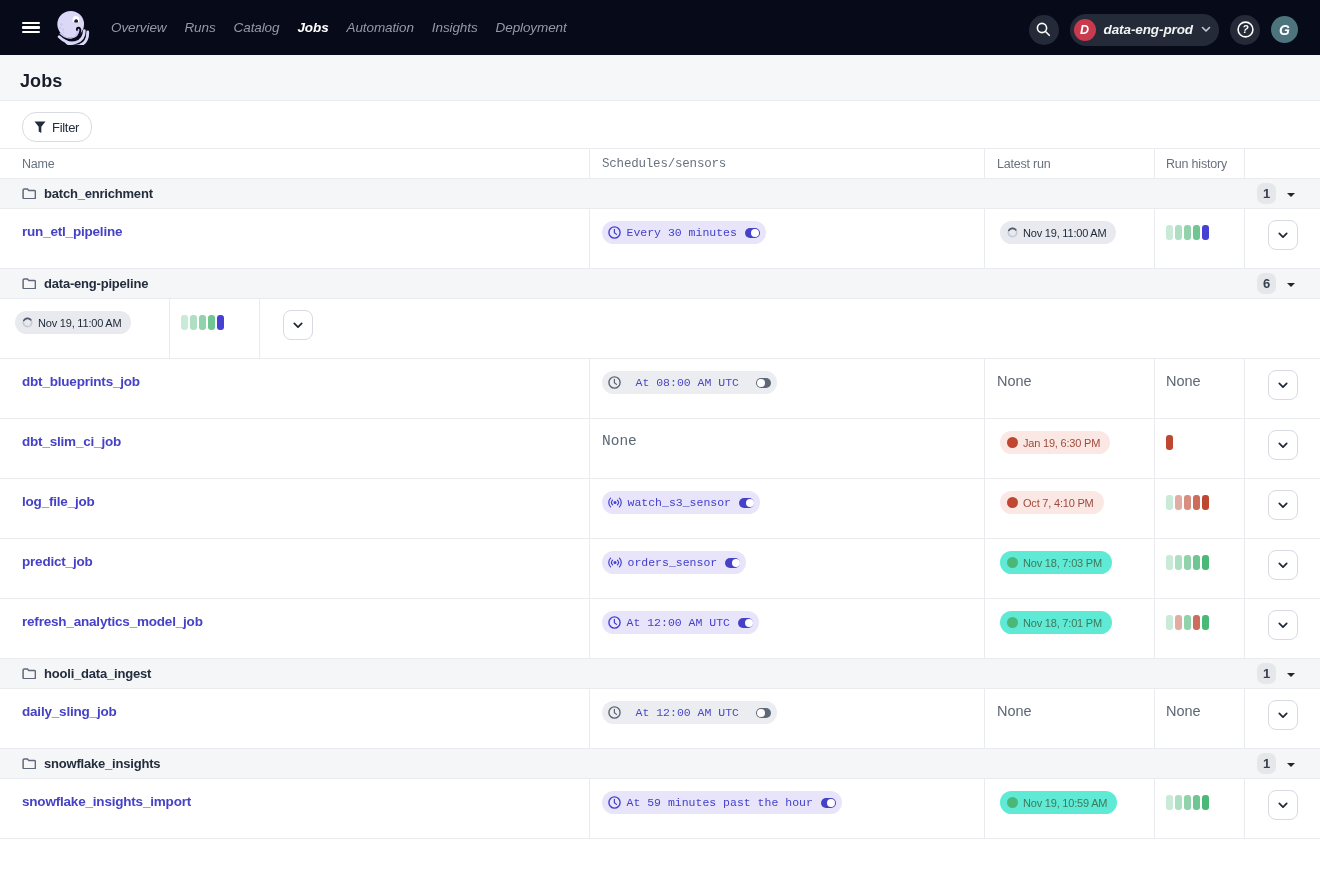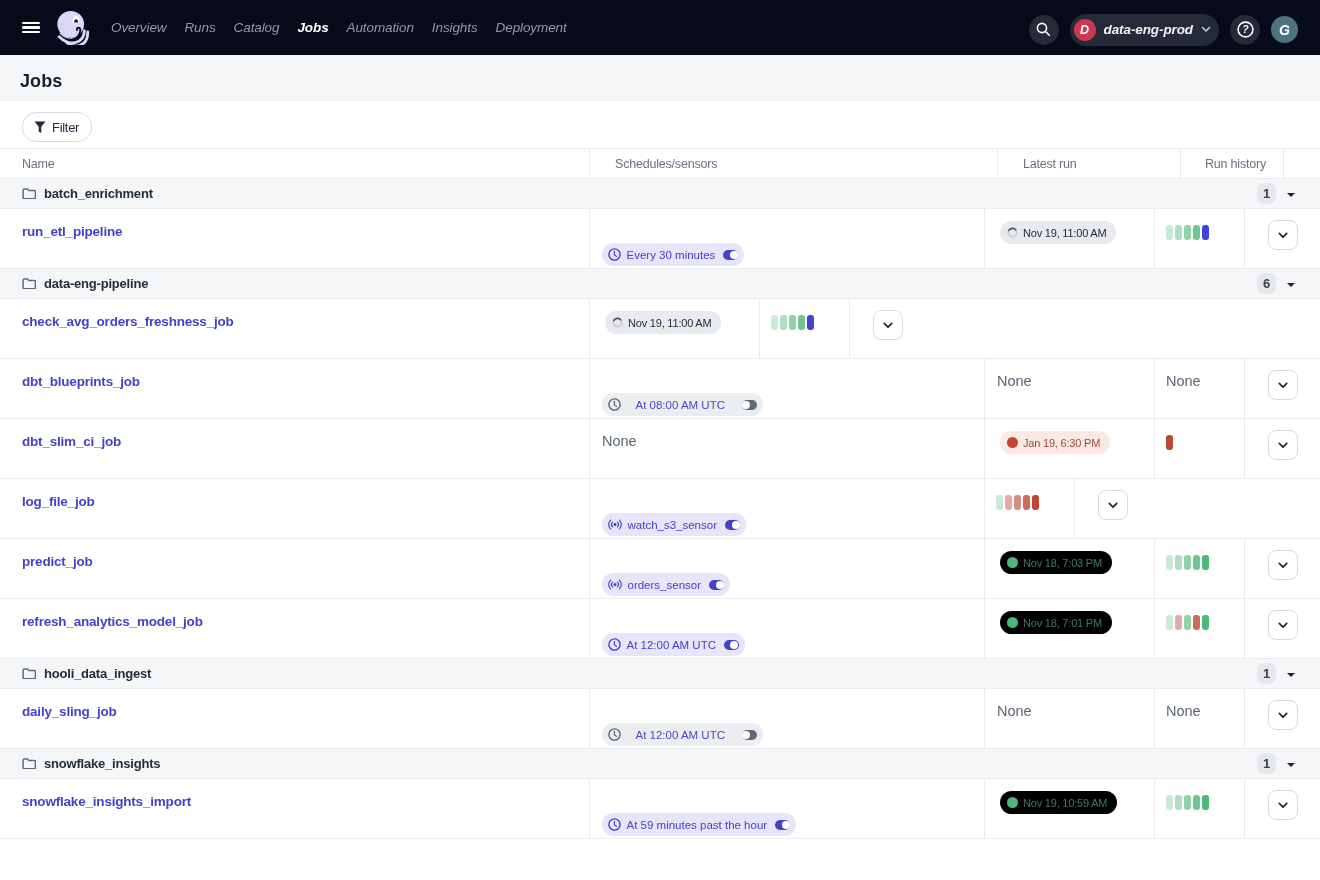--- a/index.html
+++ b/index.html
@@ -23,50 +23,50 @@
 
 
 .pagehead { height:46px; background:#f6f7f8; display:flex; align-items:center; padding-left:20px; border-bottom:1px solid #eceef0; }
 .pagehead h1 { font-size:18px; font-weight:700; color:#161d2b; letter-spacing:.1px; margin-top:7px; }
 .filterbar { height:47px; background:#fff; display:flex; align-items:flex-start; padding-left:22px; padding-top:11px; }
 .filterbtn { height:30px; background:#fff; border:1px solid #d8dbe0; border-radius:14px; display:flex; align-items:center; padding:0 12px 0 11px; gap:6px; font-size:13px; letter-spacing:-0.3px; color:#232d3b; font-weight:400; }
 
 
 .tbl { width:1320px; }
 .row { display:flex; border-top:1px solid #e9ebee; }
-.hrow { height:30px;gap:13px; }
+.hrow { height:30px; }
 .hrow .c { display:flex; align-items:center; font-size:12.5px; letter-spacing:-0.2px; color:#68727f; }
 .grow { height:30px; background:#f5f6f8; align-items:center; }
 .jrow { height:60px; background:#fff; }
 .c { flex:none; }
 .c1 { width:590px; padding-left:22px; }
-.c2 { width:395px; padding-left:12px; }
+.c2 { width:395px; padding-left:12px;font-family:Liberation Mono, monospace; }
 .c3 { width:170px; padding-left:12px; }
 .c4 { width:90px; padding-left:11px; }
 .c5 { width:75px; }
 .jrow .c1,.jrow .c2,.jrow .c3,.jrow .c4, .hrow .c1,.hrow .c2,.hrow .c3,.hrow .c4 { border-right:1px solid #e9ebee; }
 .jrow .c { padding-top:12px; }
 .jrow .c5 { display:flex; justify-content:center; padding-top:12px; }
 .endline { border-top:1px solid #e9ebee; }
 
 .gname { display:flex; align-items:center; gap:8px; width:100%; }
 .gname span { font-size:13px; letter-spacing:-0.2px; font-weight:700; color:#232d3b; }
 .gcount { margin-left:auto; display:flex; align-items:center; gap:11px; padding-right:25px; }
 .badge { min-width:19px; height:21px; background:#e5e7ea; border-radius:7px; display:flex; align-items:center; justify-content:center; font-size:13px; font-weight:700; color:#38414e; padding:0 5px; }
 .caret { width:0; height:0; border-left:4.5px solid transparent; border-right:4.5px solid transparent; border-top:4.5px solid #1f2733; margin-top:3px; }
 
 .joblink { color:#4642c8; font-size:13.5px; font-weight:700; letter-spacing:-0.2px; line-height:19px; text-decoration:none; display:inline-block; margin-top:1px; }
 .none { color:#5c6674; font-size:14.5px; line-height:20px; }
 
-.pill { height:23px; border-radius:12px; display:inline-flex; align-items:center; padding:0 6px 0 5.5px; gap:6px; font-size:11.5px;margin-top:22px; }
+.pill { height:23px; border-radius:12px; display:inline-flex; align-items:center; padding:0 6px 0 5.5px; gap:6px; font-size:11.5px; }
 .pill.sched { background:#e8e5fb; color:#4440cb; }
 .pill.sched-off { background:#ebedf0; color:#4a48c5;gap:15px; }
 .runpill { height:23px; border-radius:12px; display:inline-flex; align-items:center; padding:0 10px 0 7px; gap:5px; font-size:11px; letter-spacing:-0.2px; margin-left:3px; }
 .runpill.grey { background:#e9eaef; color:#1d2736; }
-.runpill.green { background:#000000; color:#41795d; }
+.runpill.green { background:#5eead4; color:#41795d; }
 .runpill.red { background:#fbe8e4; color:#9e4a3c; }
 .dot { width:11px; height:11px; border-radius:50%; flex:none; }
 .dot.g { background:#4cb878; }
 .dot.r { background:#bf4732; }
 
 .toggle { width:15px; height:10px; border-radius:5px; position:relative; margin-left:2px; flex:none; }
 .toggle.on { background:#4642c8; }
 .toggle.on::after { content:""; position:absolute; right:0.5px; top:1px; width:8px; height:8px; border-radius:50%; background:#fff; }
 .toggle.off { background:#5d6878; }
 .toggle.off::after { content:""; position:absolute; left:0.5px; top:1px; width:8px; height:8px; border-radius:50%; background:#fff; }
@@ -208,21 +208,20 @@
           </svg>
         </span>
         <span>data-eng-pipeline</span>
       <div class="gcount">
           <div class="badge">6</div>
           <div class="caret"></div>
         </div>
     </div>
   </div>
   <div class="row jrow">
-    <div class="c c1"><a class="joblink">check_avg_orders_freshness_job</a></div>
     <div class="c c3"><div class="runpill grey">
           <svg class="spinsvg" width="11" height="11" viewBox="0 0 11 11" style="flex:none">
             <circle cx="5.5" cy="5.5" r="4.2" stroke="#c6cad2" stroke-width="1.7" fill="none"></circle>
             <path d="M1.86,3.4 A4.2,4.2 0 0 1 8.71,2.82" stroke="#4f5a68" stroke-width="1.7" fill="none" stroke-linecap="round"></path>
           </svg>
           <span>Nov 19, 11:00 AM</span>
         </div></div>
     <div class="c c4">
         <div class="bars">
           <div class="bar" style="background:rgba(76,184,120,0.3)"></div>
@@ -284,20 +283,24 @@
     <div class="c c1"><a class="joblink">log_file_job</a></div>
     <div class="c c2"><div class="pill sched">
           <svg width="14" height="11" viewBox="0 0 14 11">
             <circle cx="7" cy="5.5" r="1.5" fill="#4440cb"></circle>
             <path d="M4.6 3.1 a3.4 3.4 0 0 0 0 4.8 M9.4 3.1 a3.4 3.4 0 0 1 0 4.8" fill="none" stroke="#4440cb" stroke-width="1.2" stroke-linecap="round"></path>
             <path d="M2.6 1.1 a6.2 6.2 0 0 0 0 8.8 M11.4 1.1 a6.2 6.2 0 0 1 0 8.8" fill="none" stroke="#4440cb" stroke-width="1.2" stroke-linecap="round"></path>
           </svg>
           <span>watch_s3_sensor</span>
           <div class="toggle on"></div>
         </div></div>
+    <div class="c c3"><div class="runpill red">
+          <div class="dot r"></div>
+          <span>Oct 7, 4:10 PM</span>
+        </div></div>
     <div class="c c4">
         <div class="bars">
           <div class="bar" style="background:rgba(76,184,120,0.3)"></div>
           <div class="bar" style="background:rgba(191,71,50,0.45)"></div>
           <div class="bar" style="background:rgba(191,71,50,0.62)"></div>
           <div class="bar" style="background:rgba(191,71,50,0.8)"></div>
           <div class="bar" style="background:rgba(191,71,50,1.0)"></div>
         </div>
       </div>
     <div class="c c5">

